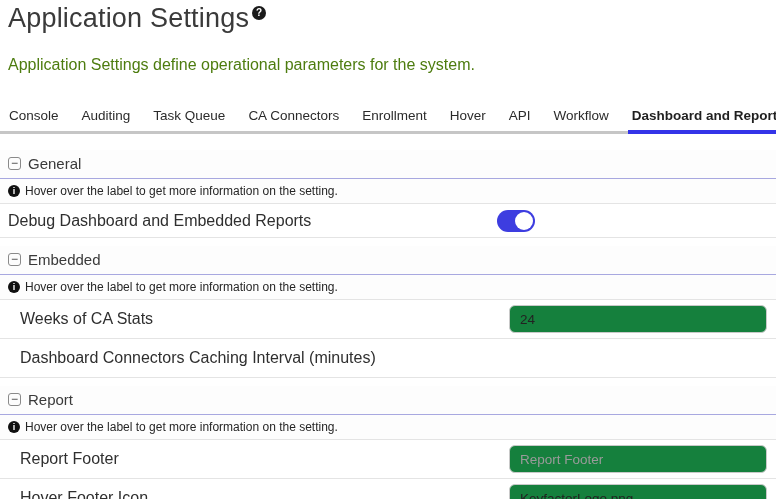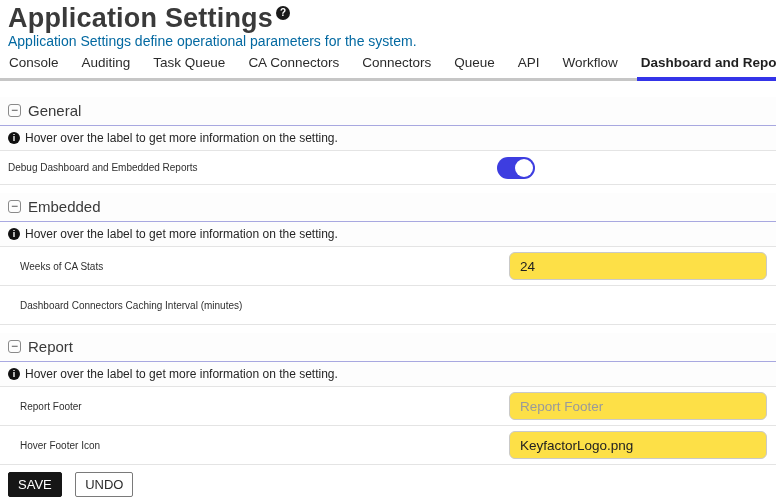--- a/index.html
+++ b/index.html
@@ -7,35 +7,35 @@
   body {
     width: 776px; height: 499px;
     background: #ffffff;
     font-family: "Liberation Sans", sans-serif;
     color: #333;
     overflow: hidden;
   }
   .header { padding: 3px 8px 0 8px; }
   .title-line { display: flex; align-items: flex-start; }
   h1 {
-    font-size: 27px; font-weight: 700; color: #3a3a3a;
+    font-size: 27px; font-weight: 400; color: #3a3a3a;
     margin: 0; line-height: 30px; letter-spacing: 0.2px;
   }
   .help-icon {
     display: inline-block; width: 14px; height: 14px;
     background: #1a1a1a; color: #fff; border-radius: 50%;
     font-size: 10px; font-weight: bold; text-align: center; line-height: 14px;
     margin: 3px 0 0 3px; cursor: pointer; flex: 0 0 14px;
   }
-  .subtitle { font-size: 14px; color: #0369a1; margin-top: 0; }
+  .subtitle { font-size: 16px; color: #4d7c0f; margin-top: 23px; }
 
   
   .tabs {
     list-style: none; display: flex; align-items: flex-end;
-    margin: 0 0 0 0; padding: 0 0 0 8px;
+    margin: 28px 0 0 0; padding: 0 0 0 8px;
     border-bottom: 3px solid #c6c6c6;
   }
   .tab {
     position: relative;
     font-size: 13.5px; color: #2b2b2b;
     margin-right: 21px; padding: 6px 1px 8px 1px;
     white-space: nowrap; cursor: pointer;
   }
   .tab.active { font-weight: bold; color: #1f1f1f; }
   .tab.active::after {
@@ -72,26 +72,26 @@
     font-size: 9px; font-weight: bold; line-height: 12px; text-align: center;
     margin-right: 5px;
   }
   .setting-row {
     display: flex; align-items: center;
     padding: 0 9px 0 8px;
     border-bottom: 1px solid #e4e4e4;
   }
   .setting-row.text-row { min-height: 39px; padding-left: 20px; }
   .setting-row.toggle-row { min-height: 34px; }
-  .setting-label { flex: 0 0 489px; font-size: 10px; color: #2f2f2f; padding-right: 10px; }
+  .setting-label { flex: 0 0 489px; font-size: 16px; color: #2f2f2f; padding-right: 10px; }
   .setting-input {
     flex: 1; height: 28px;
     border: 1px solid #c9c9c9; border-radius: 6px;
     padding: 0 10px; font-size: 13.5px; font-family: inherit; color: #222;
-    outline: none; background: #fde047;
+    outline: none; background: #15803d;
   }
   .setting-input::placeholder { color: #9a9a9a; }
   .toggle {
     position: relative; display: inline-block;
     width: 38px; height: 22px; border-radius: 11px;
     background: #3d3de0; cursor: pointer; flex: 0 0 38px;
   }
   .toggle .knob {
     position: absolute; top: 2px; right: 2px;
     width: 18px; height: 18px; border-radius: 50%; background: #fff;
@@ -126,24 +126,24 @@
       <li class="tab">
     <span class="tab-label">Auditing</span>
   </li>
       <li class="tab">
     <span class="tab-label">Task Queue</span>
   </li>
       <li class="tab">
     <span class="tab-label">CA Connectors</span>
   </li>
       <li class="tab">
-    <span class="tab-label">Connectors</span>
-  </li>
-      <li class="tab">
-    <span class="tab-label">Queue</span>
+    <span class="tab-label">Enrollment</span>
+  </li>
+      <li class="tab">
+    <span class="tab-label">Hover</span>
   </li>
       <li class="tab">
     <span class="tab-label">API</span>
   </li>
       <li class="tab">
     <span class="tab-label">Workflow</span>
   </li>
       <li class="tab active">
     <span class="tab-label">Dashboard and Reports</span>
   </li>

